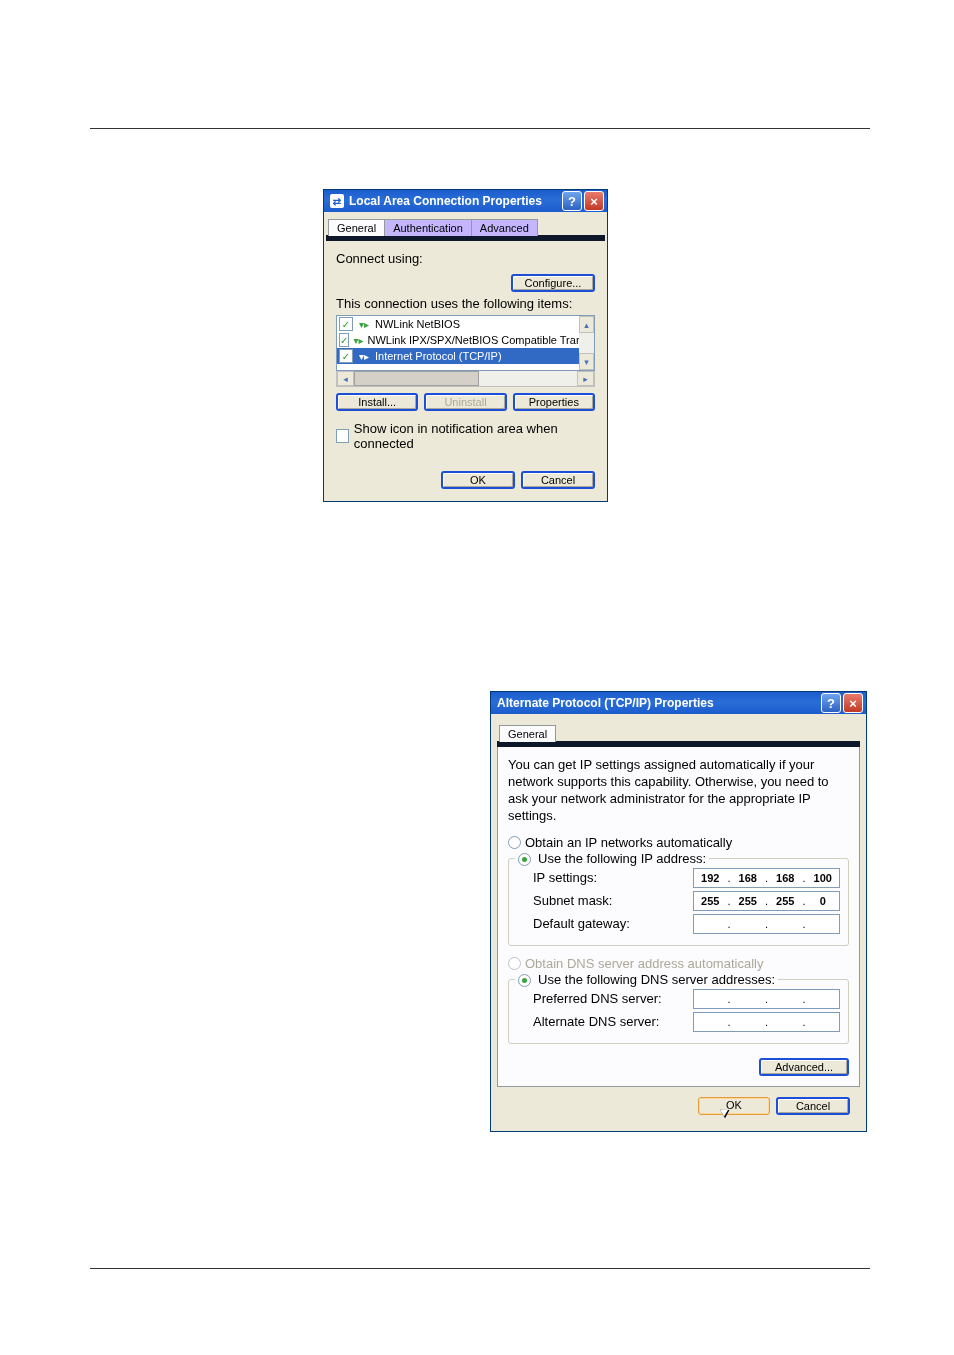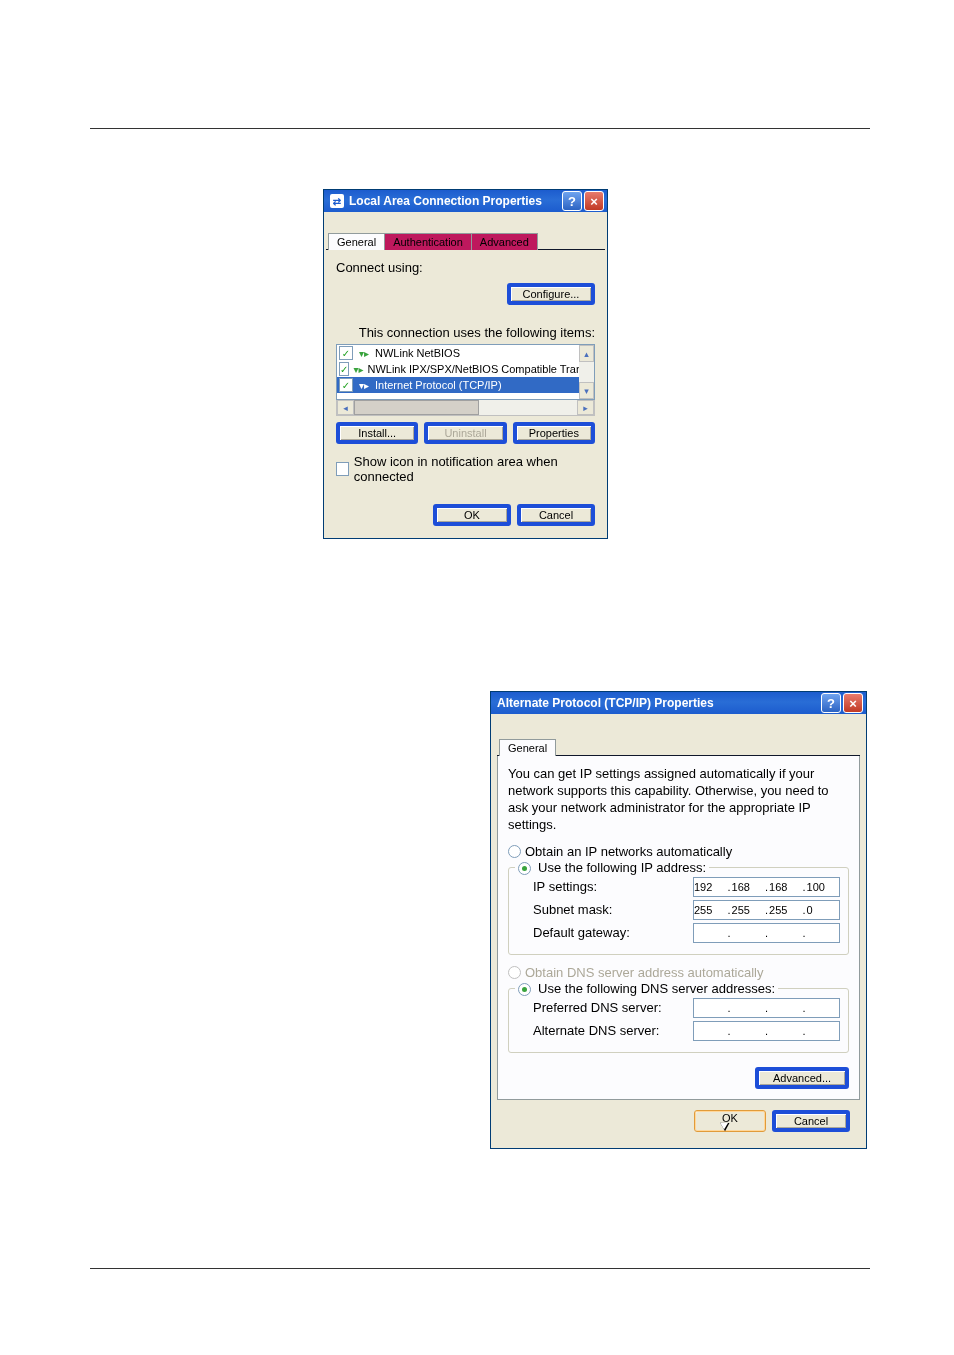--- a/index.html
+++ b/index.html
@@ -57,31 +57,30 @@
     font-size: 13px;
     color: #fff;
   }
   .tb-help { background: linear-gradient(to bottom,#6fa3ef,#2c63c3); }
   .tb-close { background: linear-gradient(to bottom,#e87b6d,#c13a25); }
   .body-area {
     padding: 2px;
   }
   .tabs {
     display: flex;
-    border-bottom: 1px solid #0f172a;
+    border-bottom: 6px solid #0f172a;
     padding-left: 2px;
     padding-top: 4px;
-    margin-top: 14px;
   }
   .tab {
     padding: 2px 8px;
     border: 1px solid #919b9c;
     border-bottom: none;
     margin-right: -1px;
-    background: #be185d;
+    background: #c4b5fd;
     font-size: 11px;
     position: relative;
     top: 1px;
   }
   .tab.active {
     background: #fcfcfe;
     z-index: 2;
   }
   .tab-page {
     border: 1px solid #919b9c;
@@ -94,21 +93,21 @@
   .inset-box {
     background: #fff;
     border: 1px solid #7f9db9;
     padding: 3px 4px;
     display: flex;
     align-items: center;
     gap: 6px;
   }
   .btn {
     background: #ece9d8;
-    border: 4px solid #1d4ed8;
+    border: 2px solid #1d4ed8;
     padding: 1px 0;
     font-size: 11px;
     text-align: center;
     border-radius: 3px;
     box-shadow: inset 1px 1px 0 #fff, inset -1px -1px 0 #aca899;
   }
   .btn.focus { border: 1px solid #e19b3a; box-shadow: 0 0 0 1px #ffd79a inset, inset 1px 1px 0 #fff; }
   .btn.disabled { color: #aca899; }
   .listbox {
     background: #fff;
@@ -191,21 +190,21 @@
   .radio.sel::after { content:""; width:5px; height:5px; border-radius:50%; background:#39a33d; }
   .radio.dis { border-color:#c0c0c0; }
   .row { display:flex; align-items:center; margin: 3px 0; }
   .row .rlabel { flex: 0 0 160px; padding-left: 16px; }
   .ipbox {
     display:flex; align-items:center;
     background:#fff; border:1px solid #7f9db9;
     height: 18px; width: 160px;
     font-size: 11px;
   }
-  .ipbox .oct { flex:1; text-align:left; }
+  .ipbox .oct { flex:1; text-align:center;font-weight:bold; }
   .ipbox .dot { flex:0; padding:0 1px; }
   .disabled-text { color:#aca899;text-align:right; }
   .nic-icon {
     width:16px; height:10px; background:#2f8a2f; border-radius:2px;
     display:inline-block;
   }
   .cursor {
     position:absolute;
     width:0; height:0;
     border-left: 8px solid #000;
@@ -239,21 +238,21 @@
     <div class="tabs">
       <div class="tab active">General</div>
       <div class="tab">Authentication</div>
       <div class="tab">Advanced</div>
     </div>
     <div class="tab-page" style="padding:10px;">
       <div class="label">Connect using:</div>
       <div style="display:flex; justify-content:flex-end; margin-top:8px;">
         <div class="btn" style="width:80px;">Configure...</div>
       </div>
-      <div class="label" style="margin-top:20px;text-align:right;">This connection uses the following items:</div>
+      <div class="label" style="margin-top:4px;">This connection uses the following items:</div>
       <div class="listbox" style="margin-top:4px;">
         <div class="list-row">
           <span class="chk">✓</span>
           <span class="proto-icon">▾▸</span>
           <span>NWLink NetBIOS</span>
         </div>
         <div class="list-row">
           <span class="chk">✓</span>
           <span class="proto-icon">▾▸</span>
           <span>NWLink IPX/SPX/NetBIOS Compatible Transport Prot</span>

